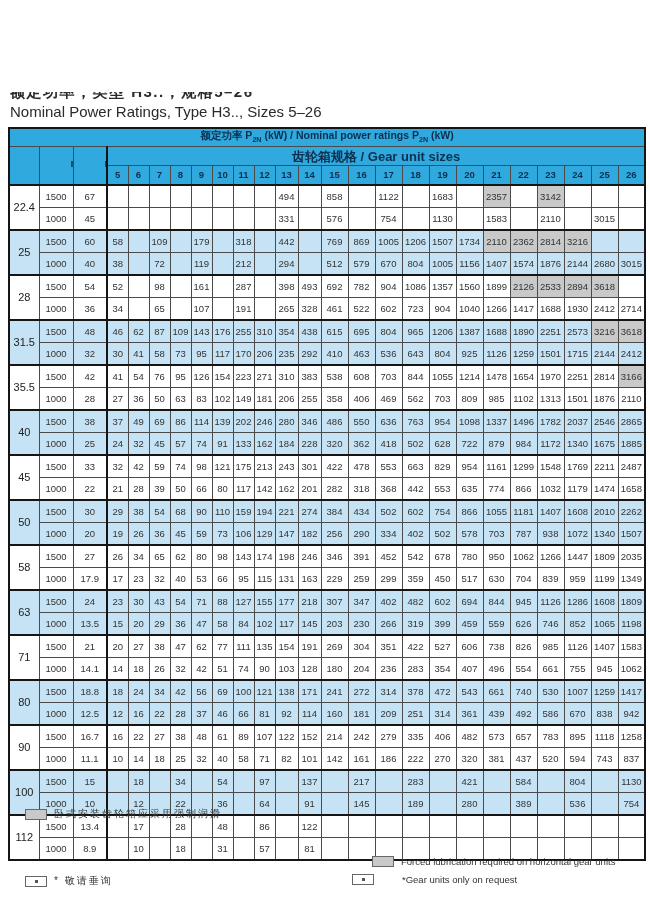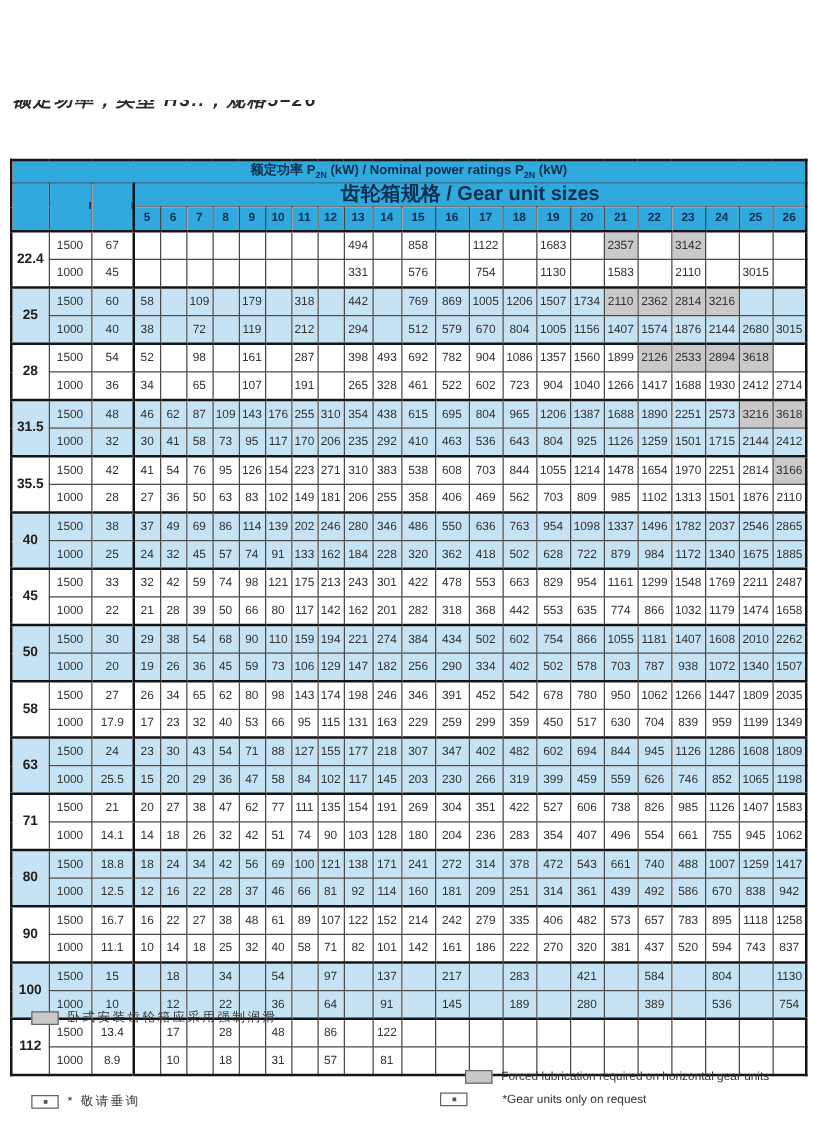--- a/index.html
+++ b/index.html
@@ -7,59 +7,60 @@
     --row-blue:#c5e3f4;
     --hl-gray:#c9c9c9;
     --line-thin:#4a4a4a;
     --line-thick:#151515;
     --ink:#333;
   }
   html,body{margin:0;padding:0;background:#fff;}
   body{width:650px;height:910px;font-family:"Liberation Sans",sans-serif;}
   .page{position:relative;width:650px;height:910px;overflow:hidden;background:#fff;}
 
-  .titles{position:absolute;left:10px;top:80px;width:630px;font-style:italic;}
+  .titles{position:absolute;left:10px;top:92px;width:630px;}
   .title-zh-clip{height:10px;overflow:hidden;}
   .title-zh{font-size:15px;font-weight:bold;color:#2a2a2a;letter-spacing:1.5px;margin-top:-9px;white-space:nowrap;}
   .title-en{font-size:15px;color:#2a2a2a;margin-top:1px;white-space:nowrap;}
 
   table.ratings{position:absolute;left:8px;top:127px;width:636px;border-collapse:collapse;table-layout:fixed;
     border:2px solid var(--line-thick);}
   .ratings th,.ratings td{border:1px solid var(--line-thin);padding:0;text-align:center;
     font-size:9.5px;color:var(--ink);height:21px;overflow:hidden;white-space:nowrap;line-height:1;}
   .ratings thead th{background:var(--header-blue);color:#0e2f4e;}
   .ratings thead{border-bottom:2px solid var(--line-thick);}
   th.hdr-title{height:17px;font-size:10.5px;font-weight:bold;border-bottom:1px solid var(--line-thin);}
-  th.hdr-sizes{height:18px;font-size:16px;font-weight:bold;}
+  th.hdr-sizes{height:18px;font-size:13px;font-weight:bold;}
   th.hdr-num{height:18px;font-size:9.5px;font-weight:bold;}
   th.hdr-fixed{font-size:10.5px;font-weight:bold;border-right:1px solid var(--line-thin);padding-left:31px;}
   th.n2col,td.n2col{border-right:2px solid var(--line-thick);}
   sub{font-size:0.68em;}
   tr.blue td{background:var(--row-blue);}
   tr.white td{background:#fff;}
   td.gray{background:var(--hl-gray) !important;}
   tr.gstart td{border-top:2px solid var(--line-thick);}
-  td.ratio{font-weight:bold;font-size:11px;color:#222;}
+  td.ratio{font-weight:normal;font-size:11px;color:#222;}
 
   .legend-item{position:absolute;display:flex;align-items:center;gap:7px;font-size:9.5px;color:#333;}
   .legend-item.zh{letter-spacing:2px;font-size:10px;}
   .swatch{width:20px;height:9px;border:1px solid #666;background:var(--hl-gray);flex:none;
     display:flex;align-items:center;justify-content:center;}
   .swatch.dotbox{background:#fff;}
   .swatch .dot{width:3px;height:3px;background:#555;}
 </style>
 </head>
 <body>
 
 <div class="page">
 
   <div class="titles">
     <div class="title-zh-clip">
       <div class="title-zh">额定功率，类型 H3..，规格5–26</div>
     </div>
+    <div class="title-en">Nominal Power Ratings, Type H3.., Sizes 5–26</div>
   </div>
 
   <table class="ratings">
     <colgroup>
         <col style="width: 30px;">
         <col style="width: 34px;">
         <col style="width: 34px;">
         <col style="width: 21px;">
         <col style="width: 21px;">
         <col style="width: 21px;">
@@ -618,21 +619,21 @@
           <td>694</td>
           <td>844</td>
           <td>945</td>
           <td>1126</td>
           <td>1286</td>
           <td>1608</td>
           <td>1809</td>
         </tr>
         <tr class="blue">
           <td>1000</td>
-          <td class="n2col">25.5</td>
+          <td class="n2col">13.5</td>
           <td>15</td>
           <td>20</td>
           <td>29</td>
           <td>36</td>
           <td>47</td>
           <td>58</td>
           <td>84</td>
           <td>102</td>
           <td>117</td>
           <td>145</td>
@@ -717,21 +718,21 @@
           <td>138</td>
           <td>171</td>
           <td>241</td>
           <td>272</td>
           <td>314</td>
           <td>378</td>
           <td>472</td>
           <td>543</td>
           <td>661</td>
           <td>740</td>
-          <td>488</td>
+          <td>530</td>
           <td>1007</td>
           <td>1259</td>
           <td>1417</td>
         </tr>
         <tr class="blue">
           <td>1000</td>
           <td class="n2col">12.5</td>
           <td>12</td>
           <td>16</td>
           <td>22</td>

